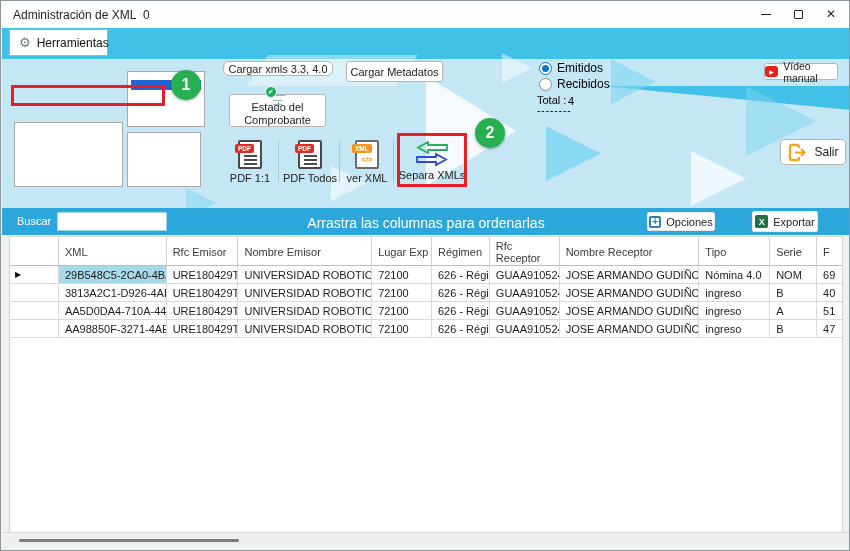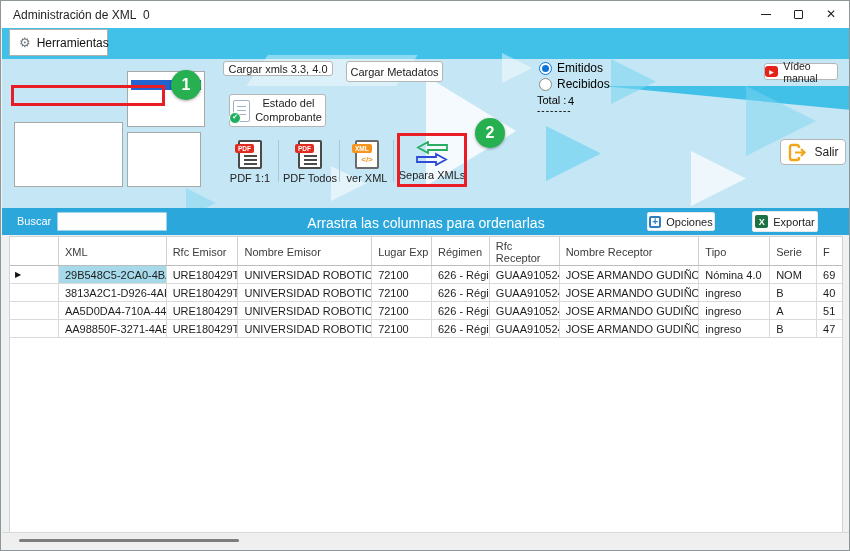--- a/index.html
+++ b/index.html
@@ -41,21 +41,21 @@
         white-space: nowrap; cursor: default; }
   .mi.selected { background: #cfe9f8; border-top: 1px solid #9cc9e8; border-bottom: 1px solid #9cc9e8; height: 17px; }
   .red-rect { position: absolute; border: 3px solid #e91d26; z-index: 40; background: transparent; }
   .badge { position: absolute; width: 30px; height: 30px; border-radius: 50%; background: #26b050; color: #fff;
            font-size: 16px; font-weight: bold; display: flex; align-items: center; justify-content: center;
            z-index: 50; box-shadow: 0 1px 3px rgba(0,0,0,.35); }
 
   
   .btn { position: absolute; background: #fff; border: 1px solid #b5b5b5; border-radius: 3px; font-size: 11px;
          color: #222; display: flex; align-items: center; justify-content: center; cursor: default; z-index: 5; }
-  .btn2line { flex-direction: row; gap: 5px; text-align: center; line-height: 1.2; }
+  .btn2line { flex-direction: column; gap: 5px; text-align: center; line-height: 1.2; }
 
   
   .radio { position: absolute; width: 13px; height: 13px; border-radius: 50%; background: #fff; border: 1px solid #8a8a8a; z-index: 5; }
   .radio.on { border: 1px solid #0a74d8; }
   .radio.on::after { content: ""; position: absolute; left: 2px; top: 2px; width: 7px; height: 7px; border-radius: 50%; background: #0a74d8; }
   .flabel { position: absolute; font-size: 12px; color: #000000; z-index: 5; }
 
   
   .iconbtn { position: absolute; display: flex; flex-direction: column; align-items: center; z-index: 5; cursor: default; }
   .doc { position: relative; width: 24px; height: 29px; background: #fff; border: 2px solid #4a4a4a; border-radius: 2px; }
@@ -144,21 +144,21 @@
   <div class="gbox" style="left:126px;top:131px;width:74px;height:55px;z-index:3;"></div>
   <div class="gbox" style="left:13px;top:121px;width:109px;height:65px;z-index:3;"></div>
 
   <div class="menu-header">
     <span class="gear">⚙</span>
     <span class="lbl">Herramientas</span>
   </div>
   <div class="red-rect" style="left:10px;top:84px;width:154px;height:21px;"></div>
   <div class="badge" style="left:170px;top:69px;">1</div>
 
-  <div class="btn" style="left:222px;top:60px;width:110px;height:15px;">Cargar xmls 3.3, 4.0</div>
+  <div class="btn" style="left:222px;top:60px;width:110px;height:15px;border-radius:6px;">Cargar xmls 3.3, 4.0</div>
   <div class="btn" style="left:345px;top:60px;width:97px;height:21px;">Cargar Metadatos</div>
 
   <div class="btn btn2line" style="left:228px;top:93px;width:97px;height:33px;">
     <span class="estado-doc">
       <span class="dline" style="top:5px;"></span>
         <span class="dline" style="top:9px;"></span>
         <span class="dline" style="top:13px;"></span>
       <span class="estado-check">✔</span>
     </span>
     <span>

